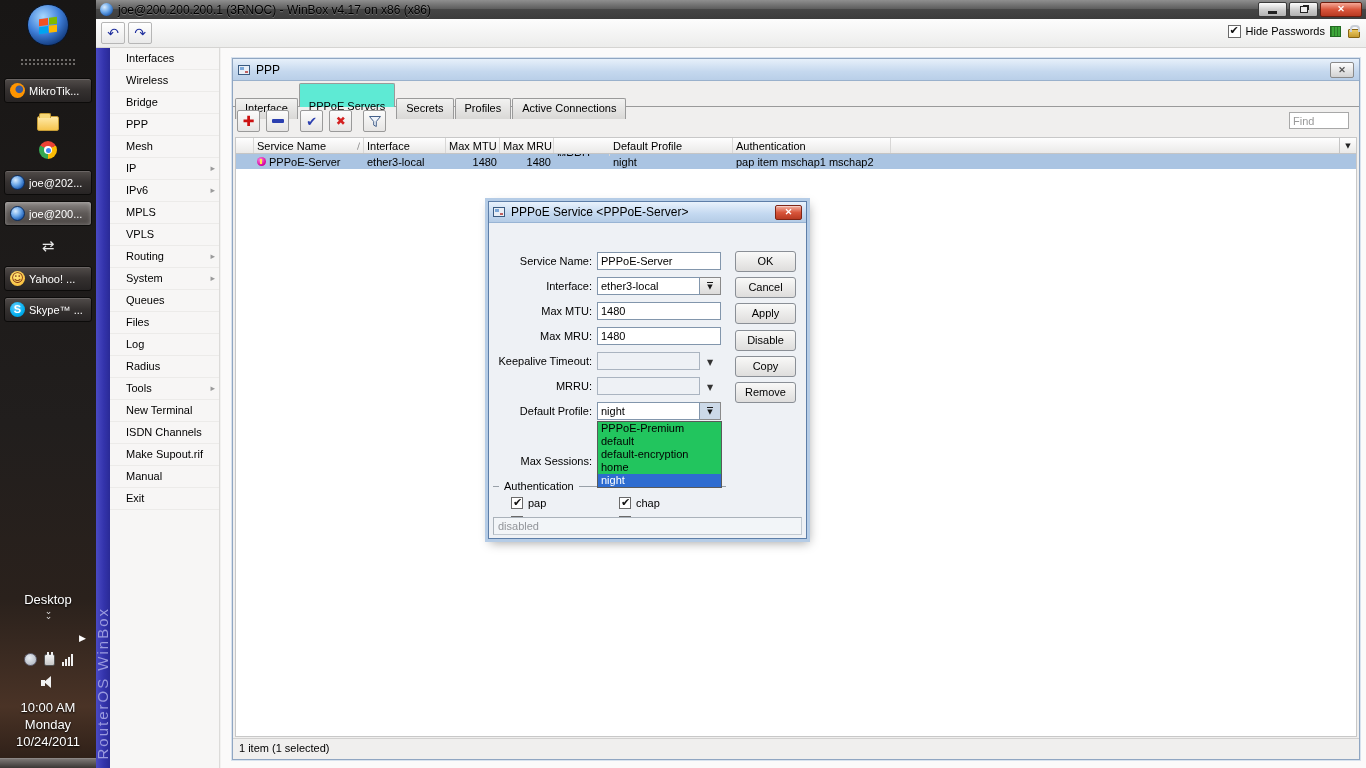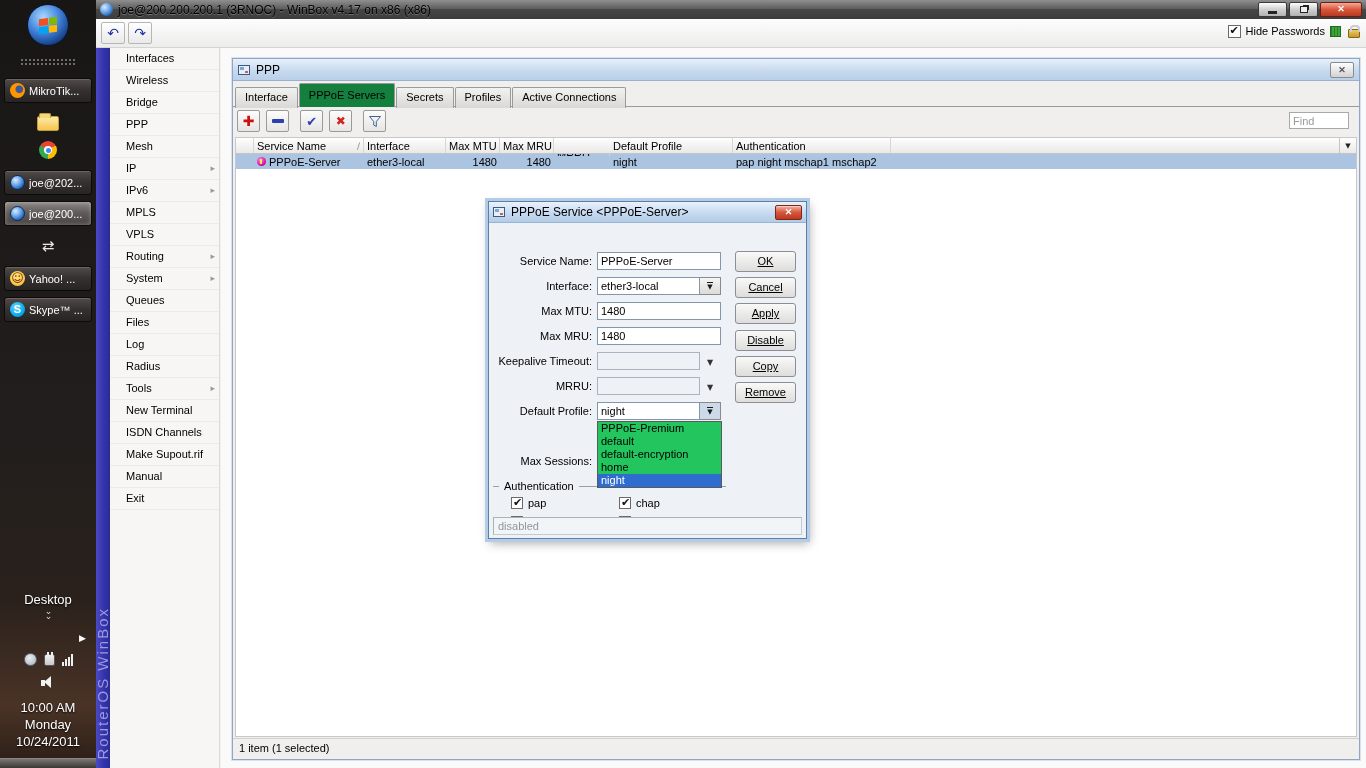--- a/index.html
+++ b/index.html
@@ -115,21 +115,21 @@
   .mini-ico { width:12px; height:10px; background:#e8eef6; border:1px solid #3a5a80; margin-right:6px; position:relative; }
   .mini-ico::before { content:""; position:absolute; left:1px; top:1px; width:4px; height:3px; background:#7ba7d8; }
   .mini-ico::after { content:""; position:absolute; right:1px; bottom:1px; width:3px; height:2px; background:#c06060; }
   .ppp-close { margin-left:auto; width:24px; height:16px; border:1px solid #8a8a8a; border-radius:2px;
     background:linear-gradient(180deg,#fdfdfd,#d2d2d2); color:#555; font-size:9px; font-weight:bold;
     display:flex; align-items:center; justify-content:center; }
   .tabs { position:relative; height:24px; margin-top:2px; padding-left:2px; border-bottom:1px solid #9a9a9a; }
   .tab { position:relative; display:inline-block; top:2px; height:21px; padding:3px 9px 0 9px; margin-right:1px;
     background:linear-gradient(180deg,#f2f2f1,#d9d8d6); border:1px solid #9a9a9a; border-bottom:none;
     border-radius:2px 2px 0 0; font-size:11px; }
-  .tab.active { top:0; height:24px; padding-top:5px; background:#15803d; z-index:2; }
+  .tab.active { top:0; height:24px; padding-top:16px; background:#5eead4; z-index:2; }
   .ppp-toolbar { position:relative; height:28px; padding:3px 0 0 4px; }
   .tbtn { display:inline-flex; width:23px; height:22px; margin-right:3px; border:1px solid #9a9a9a; border-radius:2px;
     background:linear-gradient(180deg,#fcfcfc,#e6e5e4); align-items:center; justify-content:center; vertical-align:top; }
   .gap-l { margin-left:5px; }
   .ic-plus::before { content:"✚"; font-family:"DejaVu Sans",sans-serif; color:#cc1111; font-size:14px; font-weight:bold; }
   .ic-minus { display:inline-block; width:12px; height:4px; background:#2b3fb0; border-radius:1px; }
   .ic-check::before { content:"✔"; font-family:"DejaVu Sans",sans-serif; color:#2b3fb0; font-size:13px; }
   .ic-x::before { content:"✖"; font-family:"DejaVu Sans",sans-serif; color:#d42020; font-size:12px; }
   .find-box { position:absolute; right:10px; top:5px; width:60px; height:17px; border:1px solid #a8a8a8;
     font-family:"Liberation Sans",sans-serif; font-size:11px; padding:0 3px; color:#444; background:#fff; }
@@ -177,21 +177,21 @@
   .dis-arrow::before { content:"▼"; font-size:8px; color:#333; font-family:"DejaVu Sans",sans-serif; }
   .maxsess { margin-top:25px; }
   .group { display:flex; align-items:center; margin:7px 80px 0 4px; }
   .group .l1 { width:6px; height:1px; background:#98a0a8; margin-right:5px; }
   .group .l2 { flex:1; height:1px; background:#98a0a8; margin-left:5px; }
   .auth-grid { margin-top:5px; padding-left:22px; display:grid; grid-template-columns:108px 108px; row-gap:7px; }
   .authitem { display:flex; align-items:center; gap:5px; }
   .authitem .cbx { width:12px; height:12px; }
   .dlg-status { position:absolute; left:4px; right:4px; bottom:3px; height:18px; background:#f2f5f8;
     border:1px solid #c2cad2; border-top-color:#aab2ba; border-left-color:#aab2ba; color:#92959a; padding:2px 4px; font-size:11px; }
-  .dlg-btns { position:absolute; left:246px; top:28px; width:62px;text-decoration:underline; }
+  .dlg-btns { position:absolute; left:246px; top:28px; width:62px; }
   .dlg-btn { display:block; width:61px; height:21px; margin-bottom:5px; border:1px solid #8a8f96; border-radius:3px;
     background:linear-gradient(180deg,#f9f9f8,#dedddc); font-family:"Liberation Sans",sans-serif; font-size:11px;
     text-align:center; line-height:18px; }
   .dlg-btn.gap { margin-top:6px; }
   .ddlist { position:absolute; left:108px; top:198px; width:125px; background:#22c55e; border:1px solid #5a5a5a; z-index:5; }
   .dditem { height:13px; line-height:13px; padding:0 3px; font-size:11px; white-space:nowrap; overflow:hidden; }
   .dditem.sel { background:#2e6cd0; color:#fff; }
 </style>
 </head>
 <body>
@@ -431,21 +431,21 @@
             <div class="rcell num" style="width: 54px; flex: 0 0 54px;">
               <span>1480</span>
             </div>
             <div class="rcell" style="width: 56px; flex: 0 0 56px;">
               <span></span>
             </div>
             <div class="rcell" style="width: 123px; flex: 0 0 123px;">
               <span>night</span>
             </div>
             <div class="rcell" style="width: 158px; flex: 0 0 158px;">
-              <span>pap night mschap1 mschap2</span>
+              <span>pap item mschap1 mschap2</span>
             </div>
           </div>
       </div>
     </div>
     <div class="ppp-status">1 item (1 selected)</div>
   </div>
 
   <div class="dlg">
     <div class="dlg-titlebar">
       <span class="mini-ico"></span>

